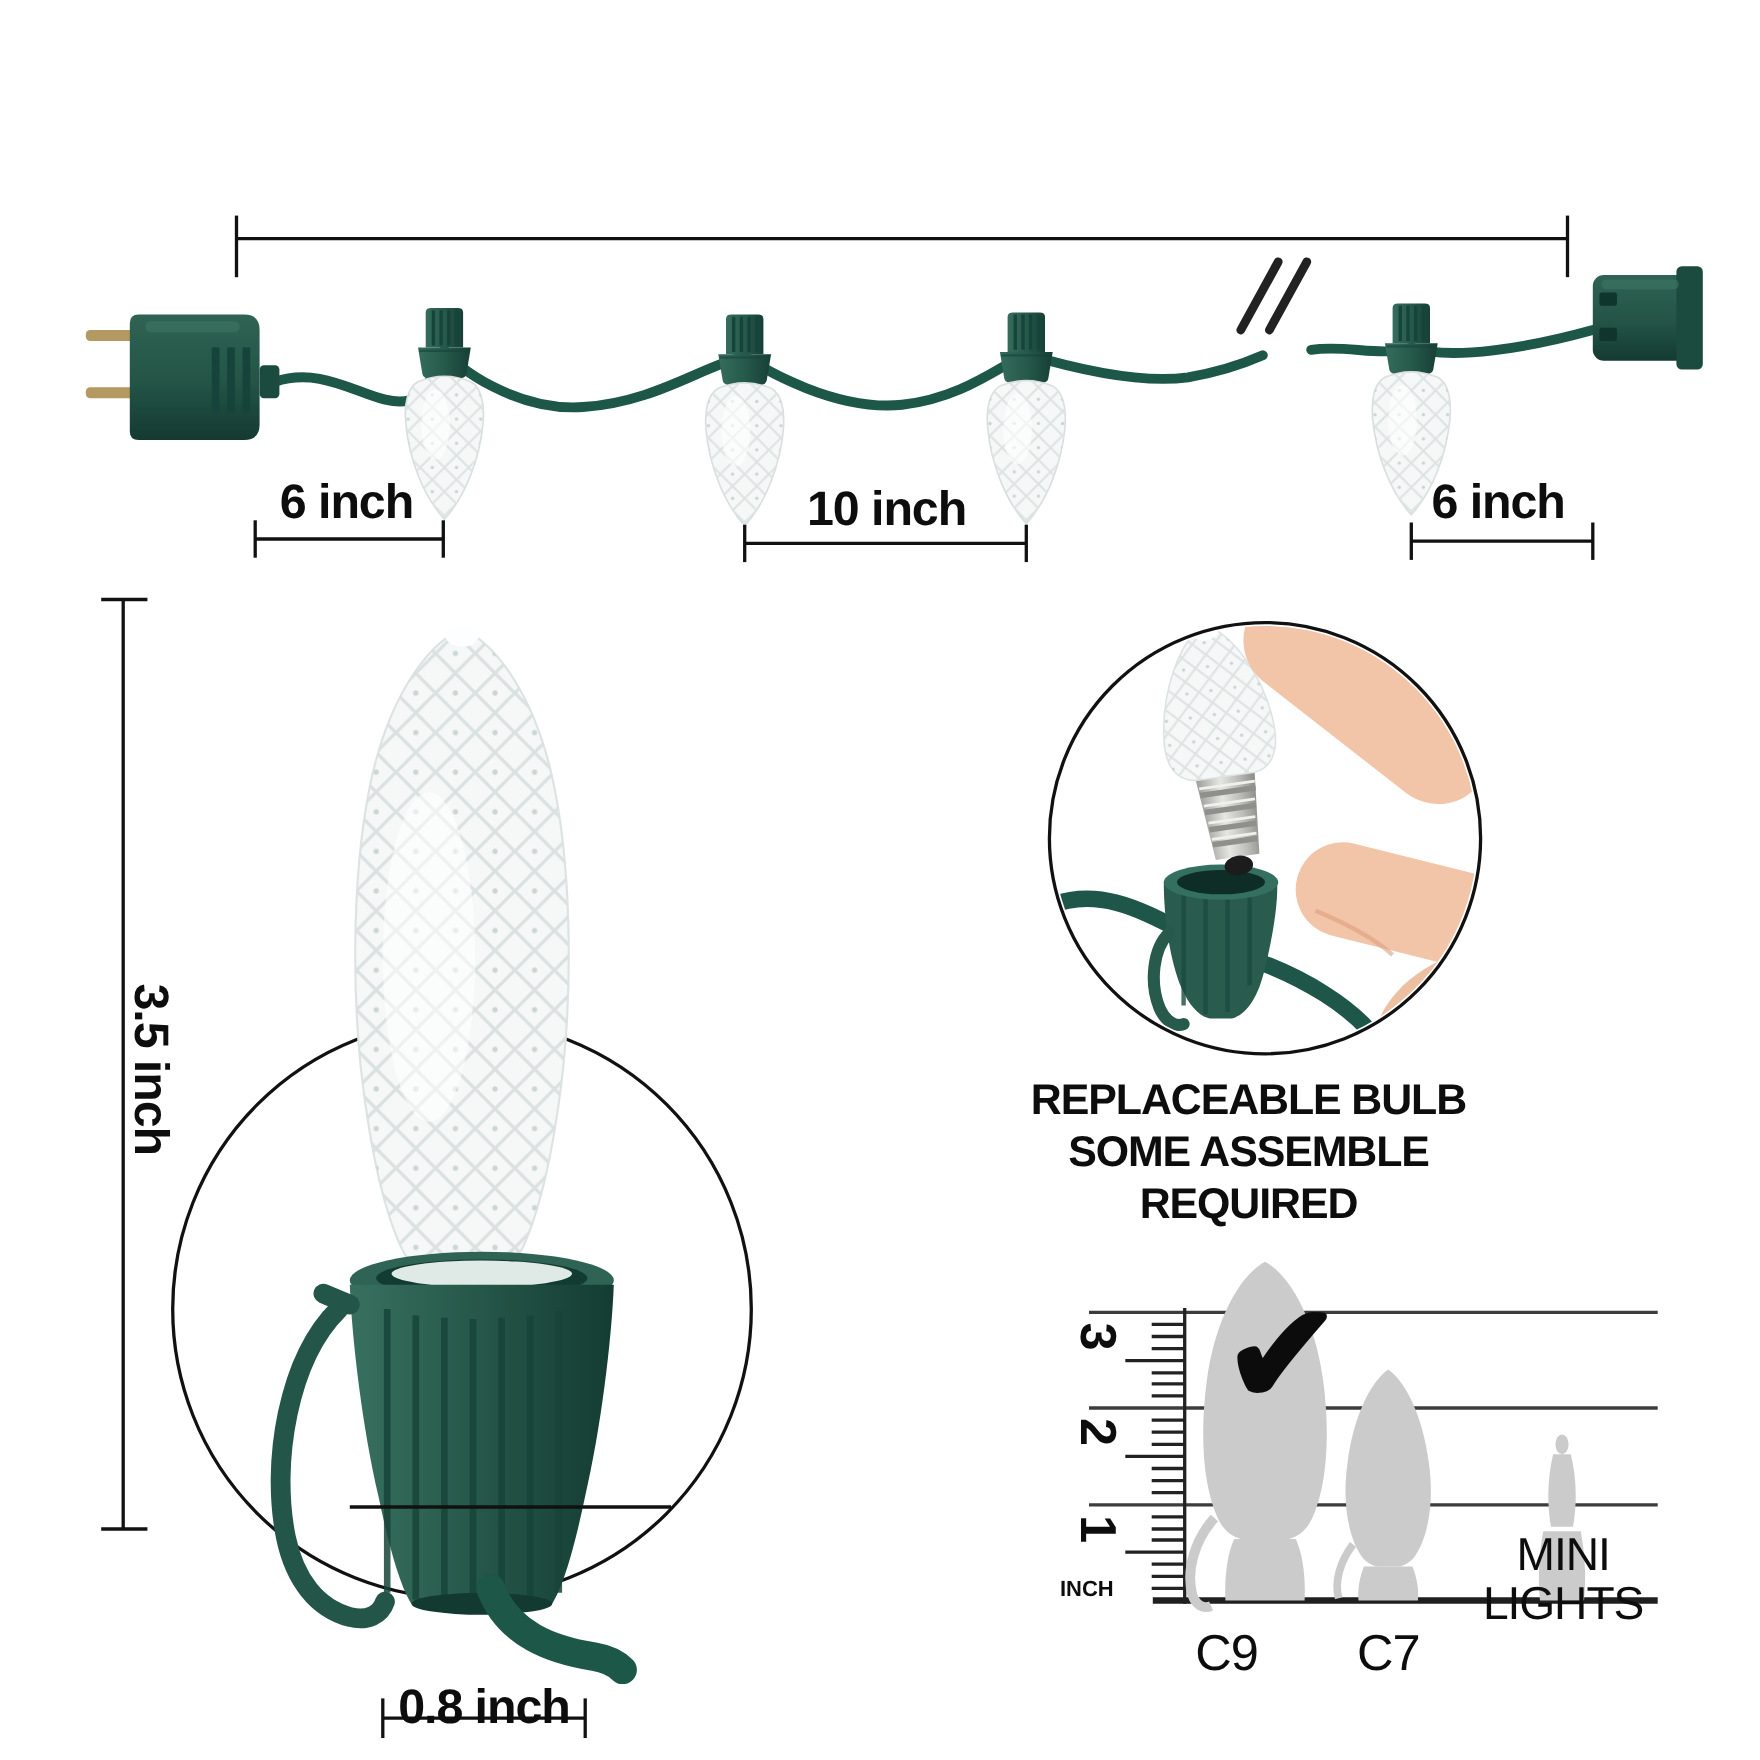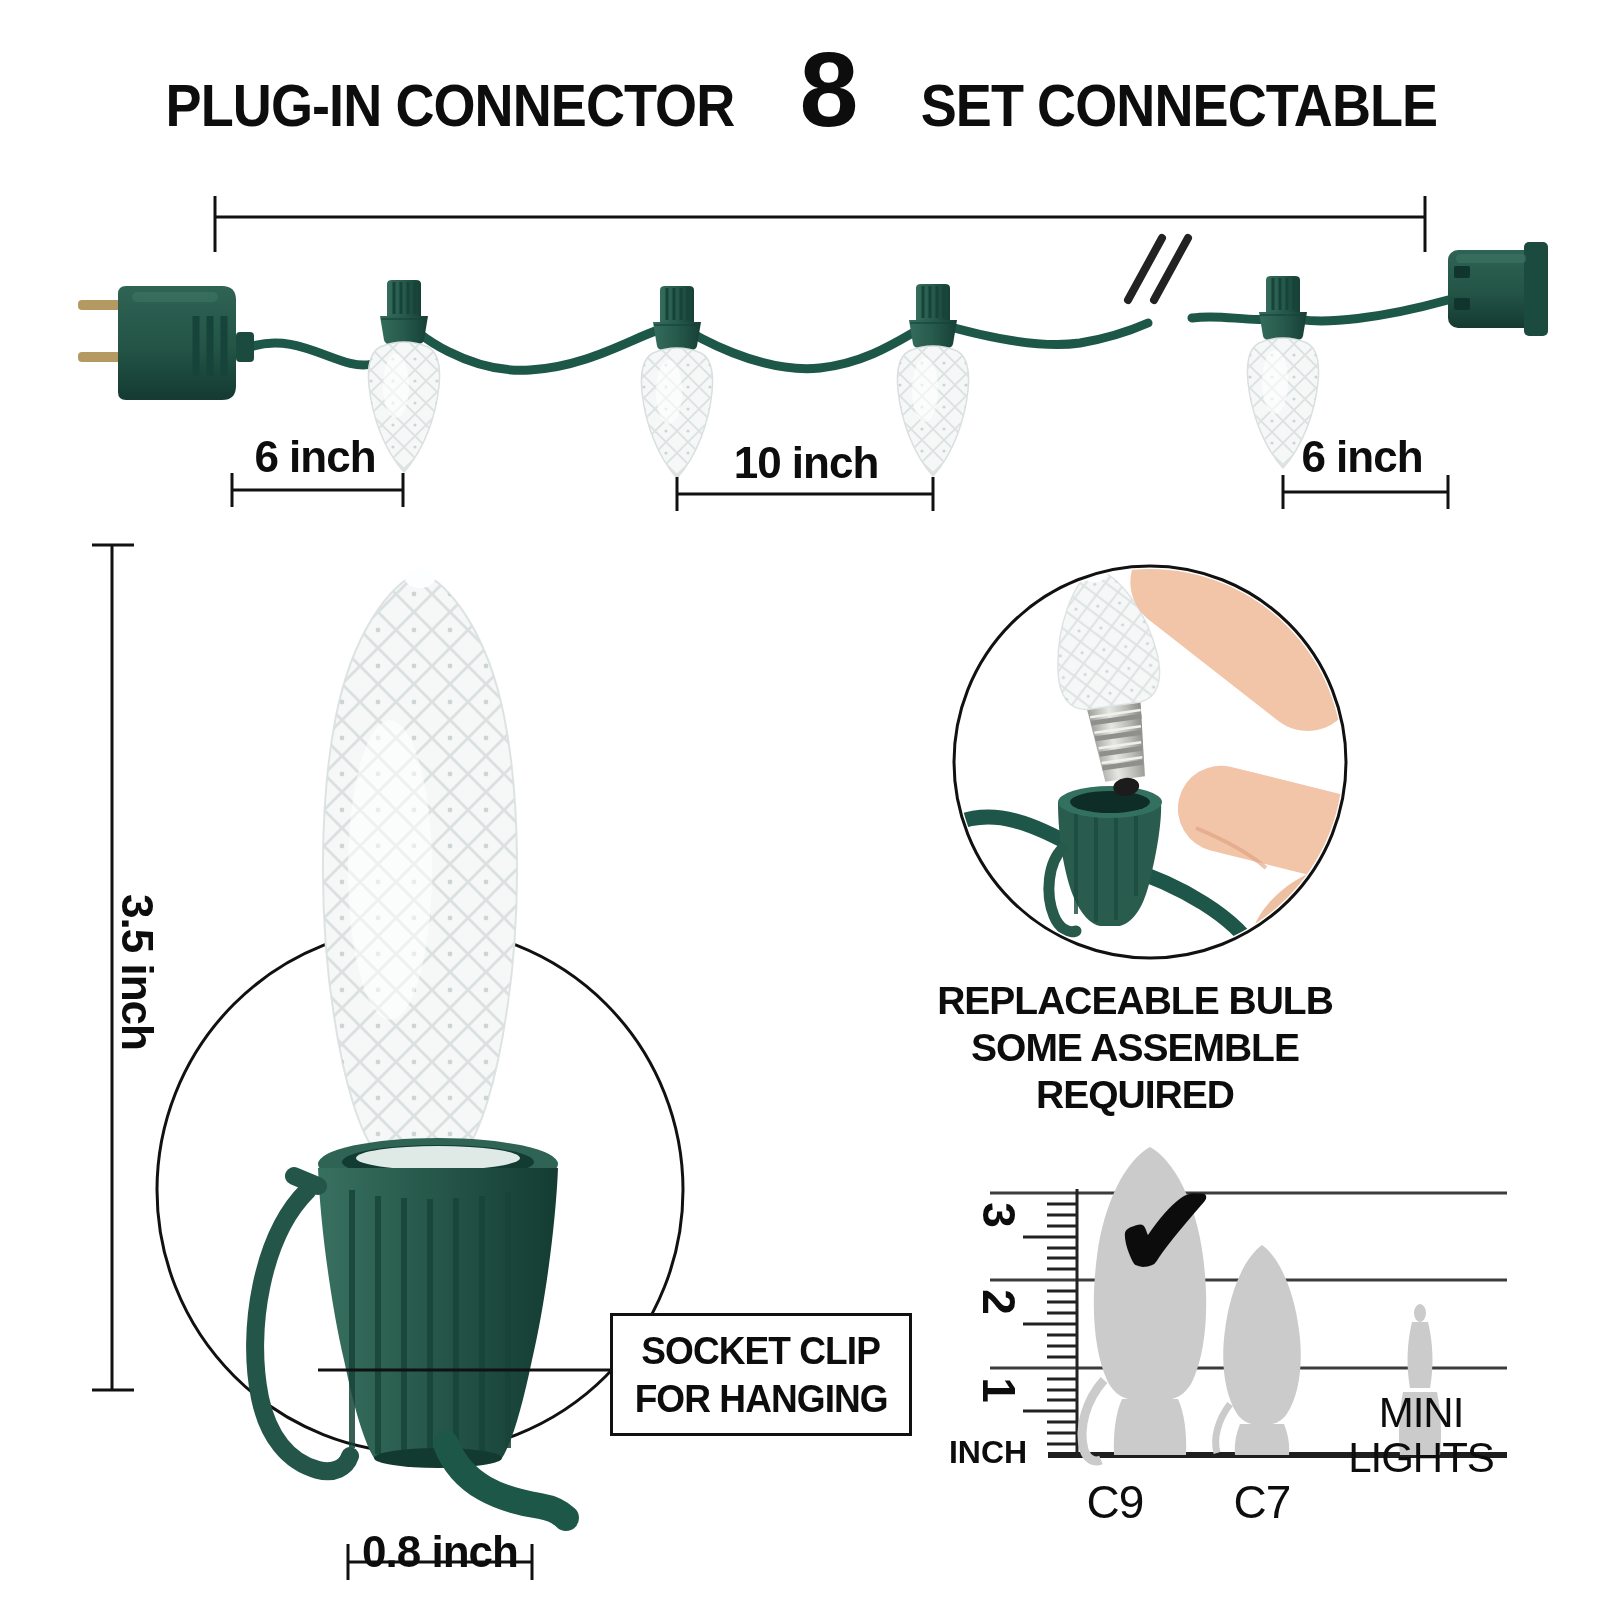--- a/index.html
+++ b/index.html
@@ -26,21 +26,21 @@
                border:3px solid #111;background:#fff;z-index:3;
                display:flex;flex-direction:column;justify-content:center;align-items:center;}
   .callout-box span{font-size:39px;font-weight:700;line-height:1.22;letter-spacing:-1px;
                     display:block;transform:scaleX(.95);}
 
   .replaceable{position:absolute;left:875px;top:978px;width:520px;z-index:3;text-align:center;
                font-size:39px;font-weight:700;line-height:1.2;letter-spacing:-1px;}
 
   .ruler-num{position:absolute;width:46px;height:46px;z-index:3;font-size:46px;font-weight:700;
              line-height:46px;text-align:center;transform:rotate(90deg);}
-  .inch-label{position:absolute;left:942px;top:1434px;width:92px;z-index:3;font-size:32px;
+  .inch-label{position:absolute;left:942px;top:1434px;width:92px;z-index:3;font-size:20px;
               font-weight:700;text-align:center;letter-spacing:0;}
   .chart-label{position:absolute;z-index:3;font-size:46px;font-weight:400;text-align:center;
                letter-spacing:-1px;line-height:1.08;}
   .check{position:absolute;left:1112px;top:1168px;z-index:3;font-size:128px;font-weight:700;
          line-height:1;color:#0c0c0c;}
 </style>
 </head>
 <body>
 
 <div class="canvas">
@@ -243,37 +243,28 @@
         </g>
         <g>
           <ellipse cx="1420" cy="1313" rx="6" ry="9"></ellipse>
           <path d="M1412,1322 C1407,1342 1406,1366 1410,1388 L1430,1388 C1434,1366 1433,1342 1428,1322 Z"></path>
           <path d="M1403,1392 C1399,1412 1398,1436 1400,1455 L1440,1455 C1442,1436 1441,1412 1437,1392 Z"></path>
         </g>
       </g>
     </g>
   </svg>
 
-  <div class="title-row">
-    <span class="title-part cond">PLUG-IN CONNECTOR</span>
-    <span class="title-num">8</span>
-    <span class="title-part cond">SET CONNECTABLE</span>
-  </div>
 
 
   <div class="txt dim-label center" style="left:215px;top:432px;width:200px;">6 inch</div>
   <div class="txt dim-label center" style="left:706px;top:438px;width:200px;">10 inch</div>
   <div class="txt dim-label center" style="left:1262px;top:432px;width:200px;">6 inch</div>
 
   <div class="txt dim-label center rot90" style="left:57px;top:950px;width:160px;height:44px;line-height:44px;">3.5 inch</div>
 
-  <div class="callout-box">
-    <span>SOCKET CLIP</span>
-    <span>FOR HANGING</span>
-  </div>
 
   <div class="txt dim-label center" style="left:340px;top:1488px;width:200px;margin-top:39px;">0.8 inch</div>
 
   <div class="replaceable">
     <div>REPLACEABLE BULB</div>
     <div>SOME ASSEMBLE REQUIRED</div>
   </div>
 
   <div class="ruler-num" style="left:976px;top:1192px;">3</div>
   <div class="ruler-num" style="left:976px;top:1279px;">2</div>

